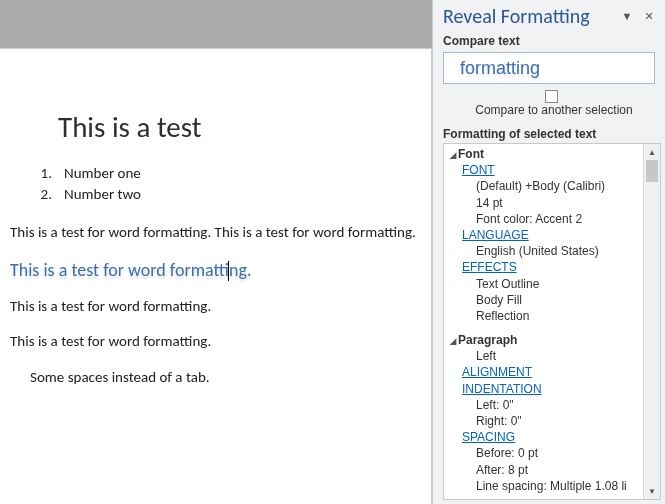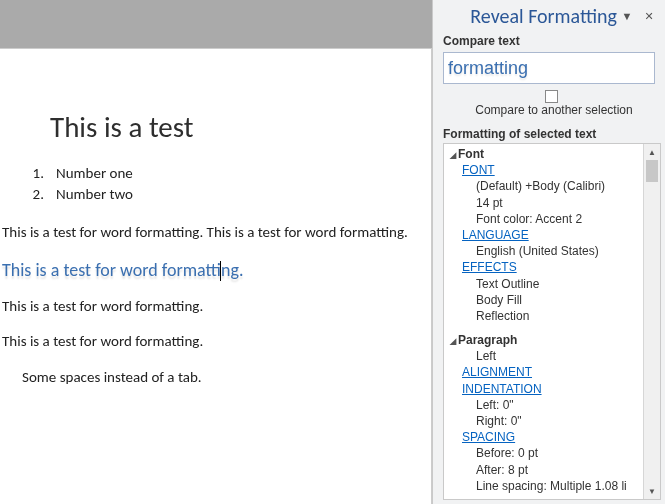--- a/index.html
+++ b/index.html
@@ -17,21 +17,21 @@
     background: #aaa;
     position: relative;
   }
   .page {
     position: absolute;
     left: 0;
     top: 48px;
     right: 0;
     bottom: 0;
     background: #fff;
-    padding: 60px 10px 10px 2px;
+    padding: 60px 10px 10px 10px;
     border-top: 1px solid #ccc;
     border-right: 1px solid #ccc;
   }
   .title {
     font-family: "Calibri Light", Calibri, sans-serif;
     font-size: 29px;
     color: #2e2e2e;
     margin-left: 48px;
     margin-bottom: 18px;
   }
@@ -62,21 +62,21 @@
     background: #f1f2f3;
     border-left: 1px solid #c9c9c9;
     display: flex;
     flex-direction: column;
     font-family: "Segoe UI", sans-serif;
   }
   .pane-header {
     display: flex;
     align-items: center;
     padding: 4px 6px 2px 10px;
-    justify-content: flex-end;
+    justify-content: space-between;
   }
   .pane-title {
     font-family: "Calibri Light", Calibri, sans-serif;
     font-size: 20px;
     color: #2b5797;
     font-weight: 400;
   }
   .pane-ctrls { display: flex; gap: 2px; }
   .ctrl-btn {
     width: 20px; height: 20px;
@@ -86,21 +86,21 @@
   .sec-label {
     font-weight: bold;
     font-size: 12px;
     color: #333;
     padding: 4px 10px 2px 10px;
   }
   .sel-box {
     margin: 2px 10px 6px 10px;
     background: #fff;
     border: 1px solid #aab8cf;
-    padding: 5px 4px;
+    padding: 5px 16px;
     font-size: 18px;
     color: #3a6fb0;
     text-shadow: 0 2px 2px rgba(0,0,0,0.1);
     height: 32px;
     line-height: 20px;
   }
   .compare {
     display: flex;
     align-items: center;
     padding: 0 0 6px 10px;

